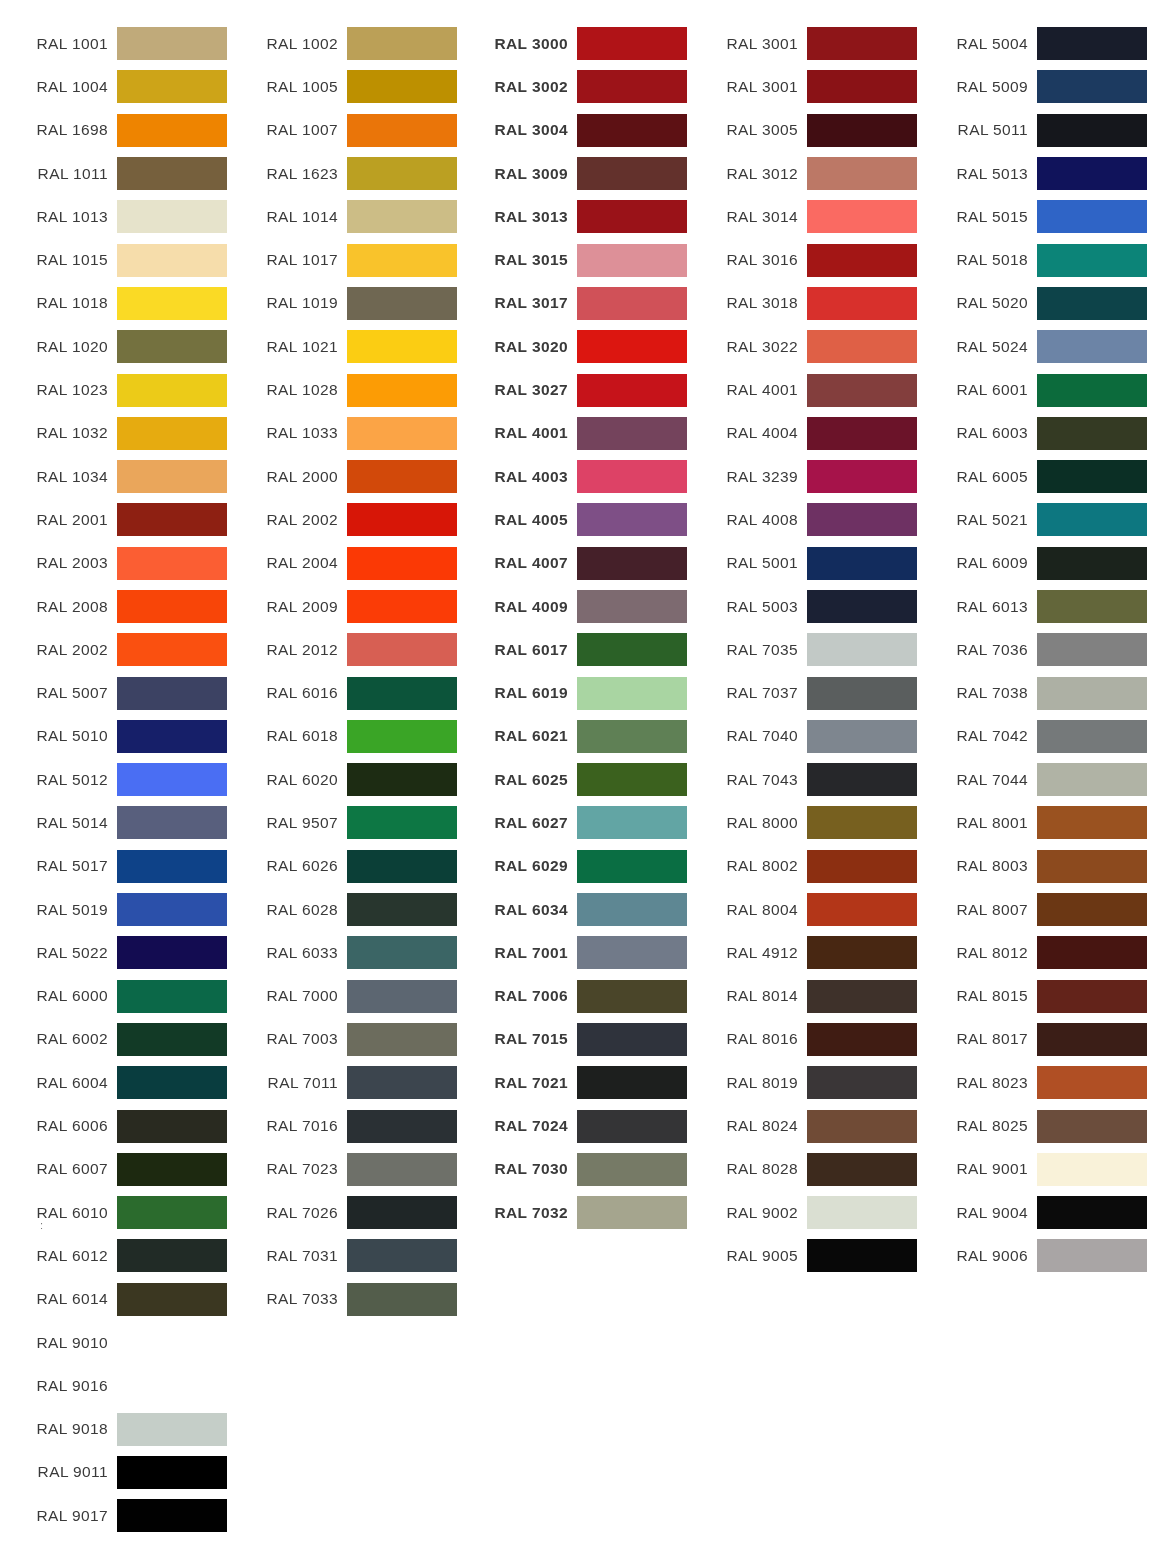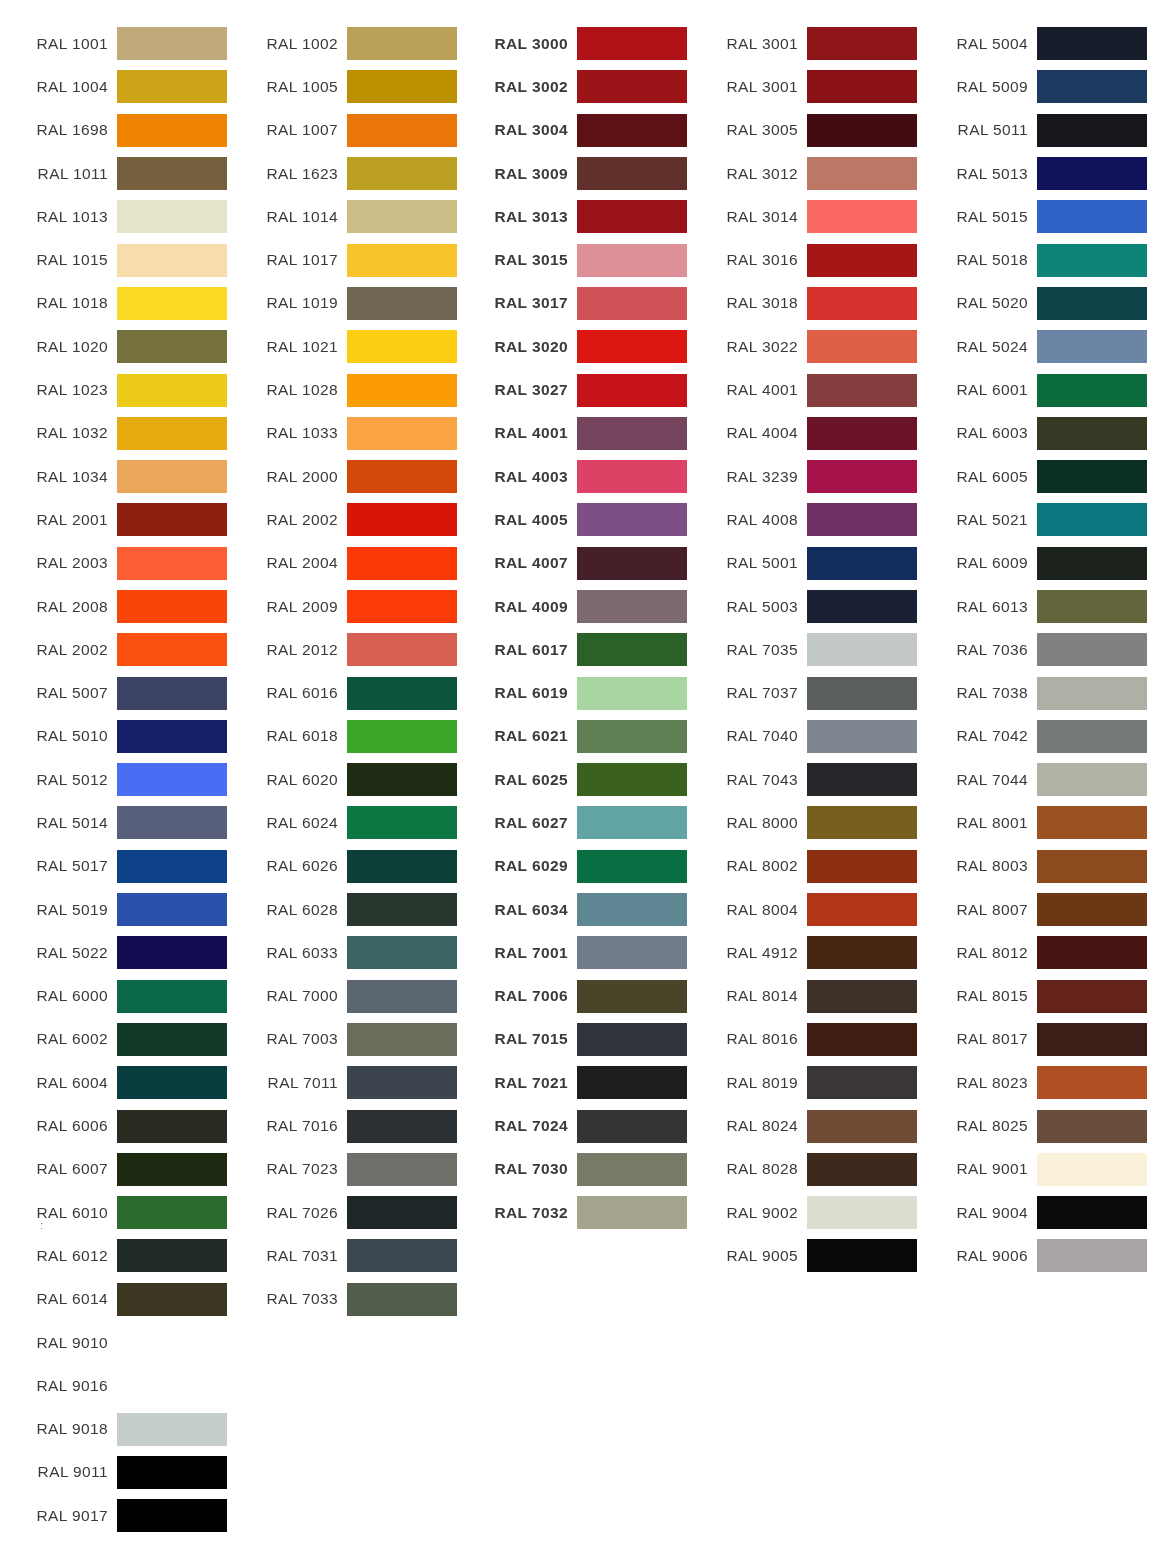--- a/index.html
+++ b/index.html
@@ -282,21 +282,21 @@
       </div>
       <div class="swatch-row">
         <div class="ral-label">RAL 6018</div>
         <div class="swatch" style="background: rgb(58, 165, 38);"></div>
       </div>
       <div class="swatch-row">
         <div class="ral-label">RAL 6020</div>
         <div class="swatch" style="background: rgb(29, 44, 19);"></div>
       </div>
       <div class="swatch-row">
-        <div class="ral-label">RAL 6024</div>
+        <div class="ral-label">RAL 9507</div>
         <div class="swatch" style="background: rgb(13, 119, 68);"></div>
       </div>
       <div class="swatch-row">
         <div class="ral-label">RAL 6026</div>
         <div class="swatch" style="background: rgb(11, 63, 55);"></div>
       </div>
       <div class="swatch-row">
         <div class="ral-label">RAL 6028</div>
         <div class="swatch" style="background: rgb(40, 54, 46);"></div>
       </div>

